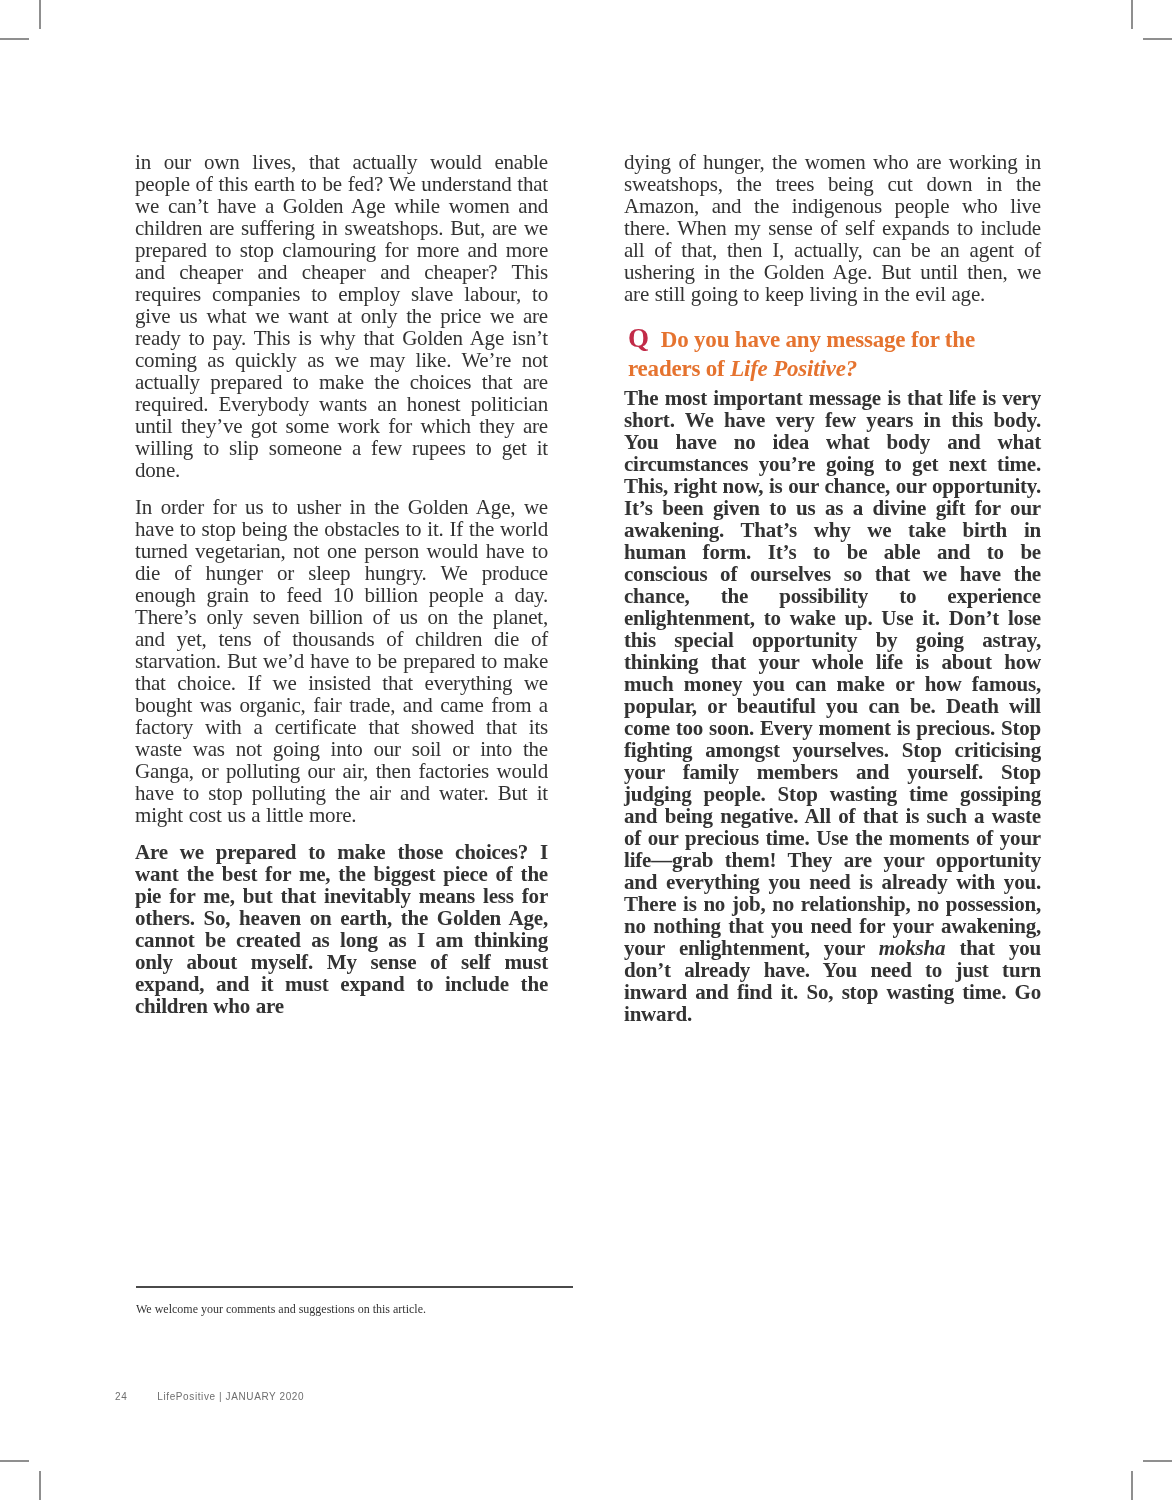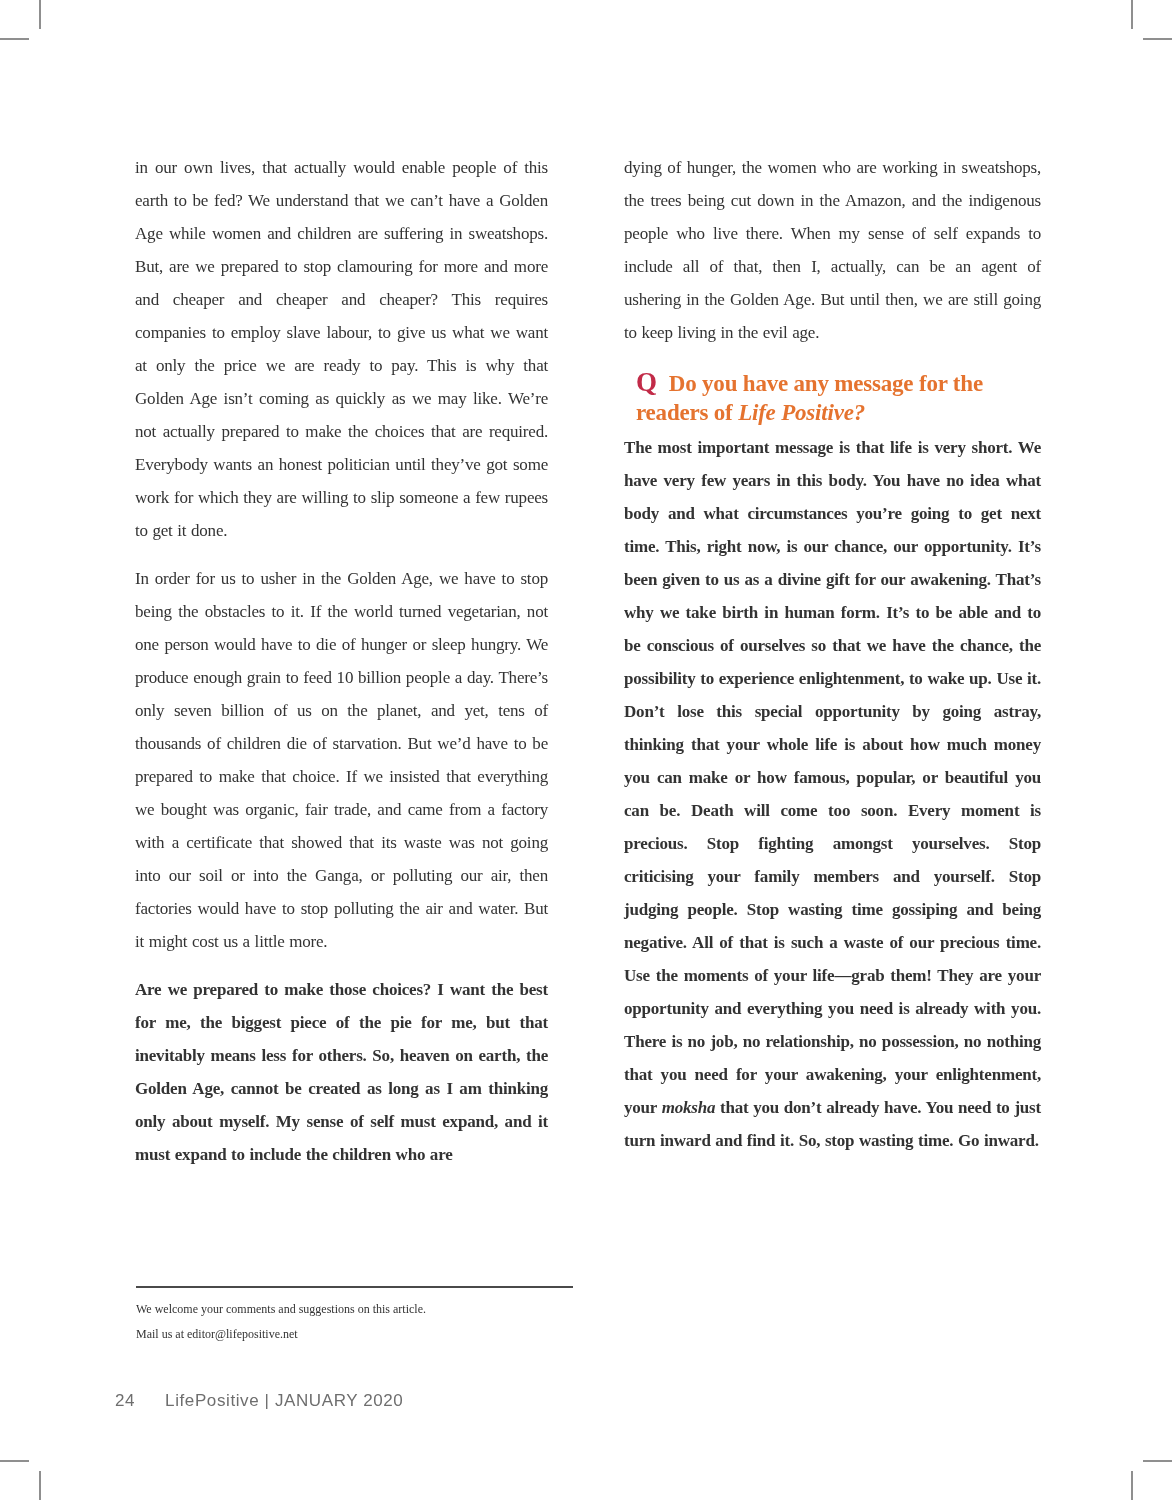--- a/index.html
+++ b/index.html
@@ -25,31 +25,31 @@
   .crop.bl-h { left: 0; bottom: 38px; }
   .crop.br-v { right: 39px; bottom: 0; }
   .crop.br-h { right: 0; bottom: 38px; }
 
   .col { position: absolute; top: 151px; }
   .col-left  { left: 135px; width: 413px; }
   .col-right { left: 624px; width: 417px; }
 
   .col p {
     margin: 0 0 15px 0;
-    font-size: 17px;
-    line-height: 33px;
+    font-size: 21px;
+    line-height: 22px;
     letter-spacing: -0.2px;
     word-spacing: 0.6px;
     text-align: justify;
     color: var(--body-text, #333333);
   }
   .col p:last-child { margin-bottom: 0; font-weight: bold; }
 
   .question {
-    margin: 19px 0 4px 12px;
+    margin: 19px 0 4px 4px;
     font-size: 23px;
     line-height: 28.5px;
     font-weight: bold;
     letter-spacing: -0.2px;
     color: var(--heading-orange, #e5732f);
     text-align: left;
   }
   .qmark {
     color: var(--q-mark-crimson, #c22b48);
     font-size: 27px;
@@ -71,21 +71,21 @@
   .footer-note .note-line {
     font-size: 12px;
     line-height: 25px;
     white-space: nowrap;
   }
 
   .page-footer {
     position: absolute;
     left: 115px; top: 1391px;
     font-family: "Liberation Sans", sans-serif;
-    font-size: 17px;
+    font-size: 10px;
     letter-spacing: 0.6px;
     color: var(--footer-gray, #6e6e6e);
     display: flex;
     align-items: baseline;
   }
   .page-footer .issue { margin-left: 30px; }
 </style>
 </head>
 <body>
 
@@ -112,21 +112,20 @@
     <div class="question">
       <span class="qmark">Q</span><span>Do you have any message for the readers of </span><span class="mag">Life Positive</span><span class="mag">?</span>
     </div>
 
     <p class="answer"><span>The most important message is that life is very short. We have very few years in this body. You have no idea what body and what circumstances you’re going to get next time. This, right now, is our chance, our opportunity. It’s been given to us as a divine gift for our awakening. That’s why we take birth in human form. It’s to be able and to be conscious of ourselves so that we have the chance, the possibility to experience enlightenment, to wake up. Use it. Don’t lose this special opportunity by going astray, thinking that your whole life is about how much money you can make or how famous, popular, or beautiful you can be. Death will come too soon. Every moment is precious. Stop fighting amongst yourselves. Stop criticising your family members and yourself. Stop judging people. Stop wasting time gossiping and being negative. All of that is such a waste of our precious time. Use the moments of your life—grab them! They are your opportunity and everything you need is already with you. There is no job, no relationship, no possession, no nothing that you need for your awakening, your enlightenment, your </span><em>moksha</em><span> that you don’t already have. You need to just turn inward and find it. So, stop wasting time. Go inward.</span></p>
   </div>
 
   <div class="footer-note">
     <div class="divider"></div>
     <div class="note-line">We welcome your comments and suggestions on this article.</div>
-    <div class="note-line">Mail us at editor@lifepositive.net</div>
   </div>
 
   <div class="page-footer">
     <span>24</span>
     <span class="issue">LifePositive | JANUARY 2020</span>
   </div>
 
 </div>
 
 </body></html>

